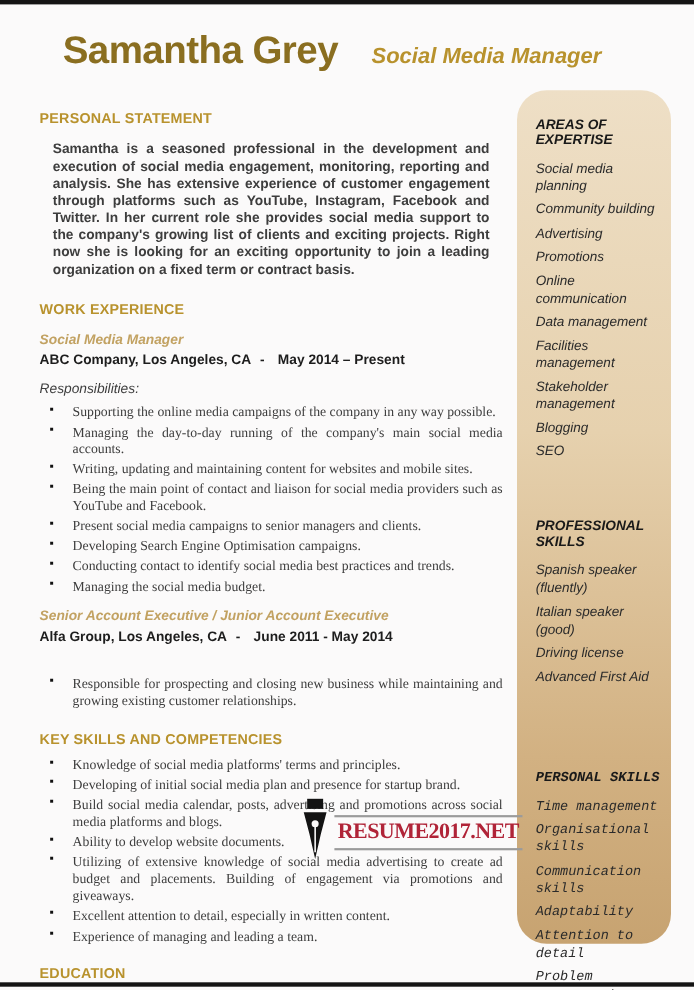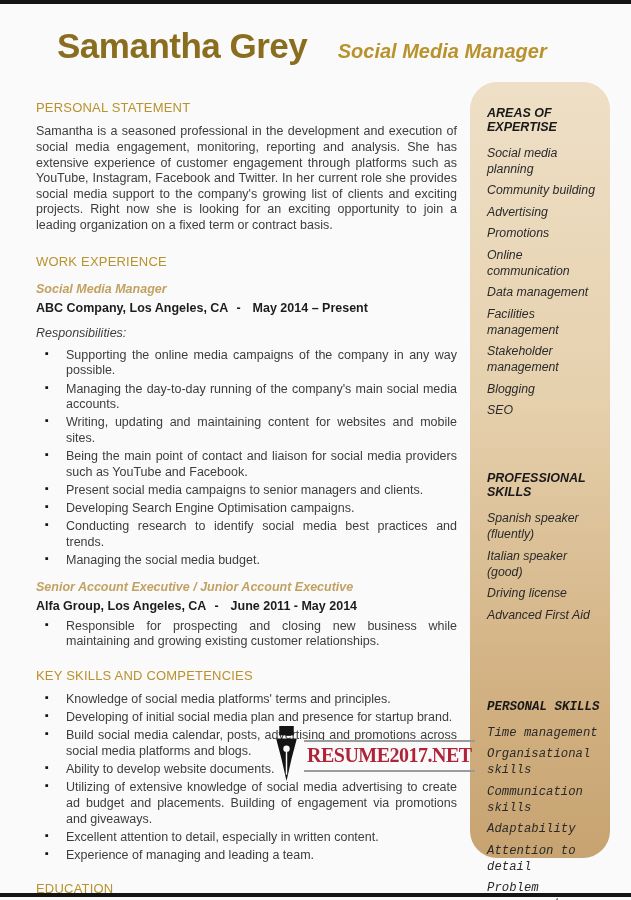--- a/index.html
+++ b/index.html
@@ -44,39 +44,39 @@
     left: 36px;
     top: 96px;
     width: 421px;
     font-size: 12.5px;
     line-height: 1.25;
     color: #3d3d3d;
   }
   .section-heading {
     color: #b8922d;
     font-size: 13px;
-    font-weight: normal;
+    font-weight: bold;
     margin: 0 0 8px 0;
     letter-spacing: 0.2px;
   }
-  .statement { margin: 0; text-align: justify; }
+  .statement { margin: 12px; text-align: justify; font-weight: bold; }
 
   .work { margin-top: 20px; }
   .job-title {
     color: #c2a262;
     font-style: italic;
     font-weight: bold;
     margin: 12px 0 3px 0;
   }
   .job-line { font-weight: bold; color: #1d1d1d; }
   .job-line .company { display: inline-block; min-width: 188px; }
   .job-line .sep { display: inline-block; margin: 0 12px 0 8px; }
   .resp-label { font-style: italic; margin: 10px 0 6px 0; }
 
-  ul.sq { list-style: none; margin: 6px 0 0 0; padding: 0; }
+  ul.sq { list-style: none; margin: 6px 0 0 0; padding: 0; font-family: Liberation Serif, serif; }
   ul.sq li {
     position: relative;
     padding-left: 30px;
     margin-bottom: 2.5px;
     text-align: justify;
   }
   ul.sq li::before {
     content: "▪";
     position: absolute;
     left: 9px;
@@ -160,31 +160,31 @@
           <span class="company">ABC Company, Los Angeles, CA</span><span class="sep">-</span><span>May 2014 – Present</span>
         </div>
         <div class="resp-label">Responsibilities:</div>
         <ul class="sq">
           <li>Supporting the online media campaigns of the company in any way possible.</li>
           <li>Managing the day-to-day running of the company's main social media accounts.</li>
           <li>Writing, updating and maintaining content for websites and mobile sites.</li>
           <li>Being the main point of contact and liaison for social media providers such as YouTube and Facebook.</li>
           <li>Present social media campaigns to senior managers and clients.</li>
           <li>Developing Search Engine Optimisation campaigns.</li>
-          <li>Conducting research to identify social media best practices and trends.</li>
+          <li>Conducting contact to identify social media best practices and trends.</li>
           <li>Managing the social media budget.</li>
         </ul>
       </div>
 
       <div>
         <div class="job-title">Senior Account Executive / Junior Account Executive</div>
         <div class="job-line">
           <span class="company" style="min-width:160px">Alfa Group, Los Angeles, CA</span><span class="sep">-</span><span>June 2011 - May 2014</span>
         </div>
-        <ul class="sq" style="margin-top:4px">
+        <ul class="sq" style="margin-top:27px">
           <li>Responsible for prospecting and closing new business while maintaining and growing existing customer relationships.</li>
         </ul>
       </div>
     </div>
 
     <div class="key-skills">
       <div class="section-heading">KEY SKILLS AND COMPETENCIES</div>
       <ul class="sq">
         <li>Knowledge of social media platforms' terms and principles.</li>
         <li>Developing of initial social media plan and presence for startup brand.</li>

